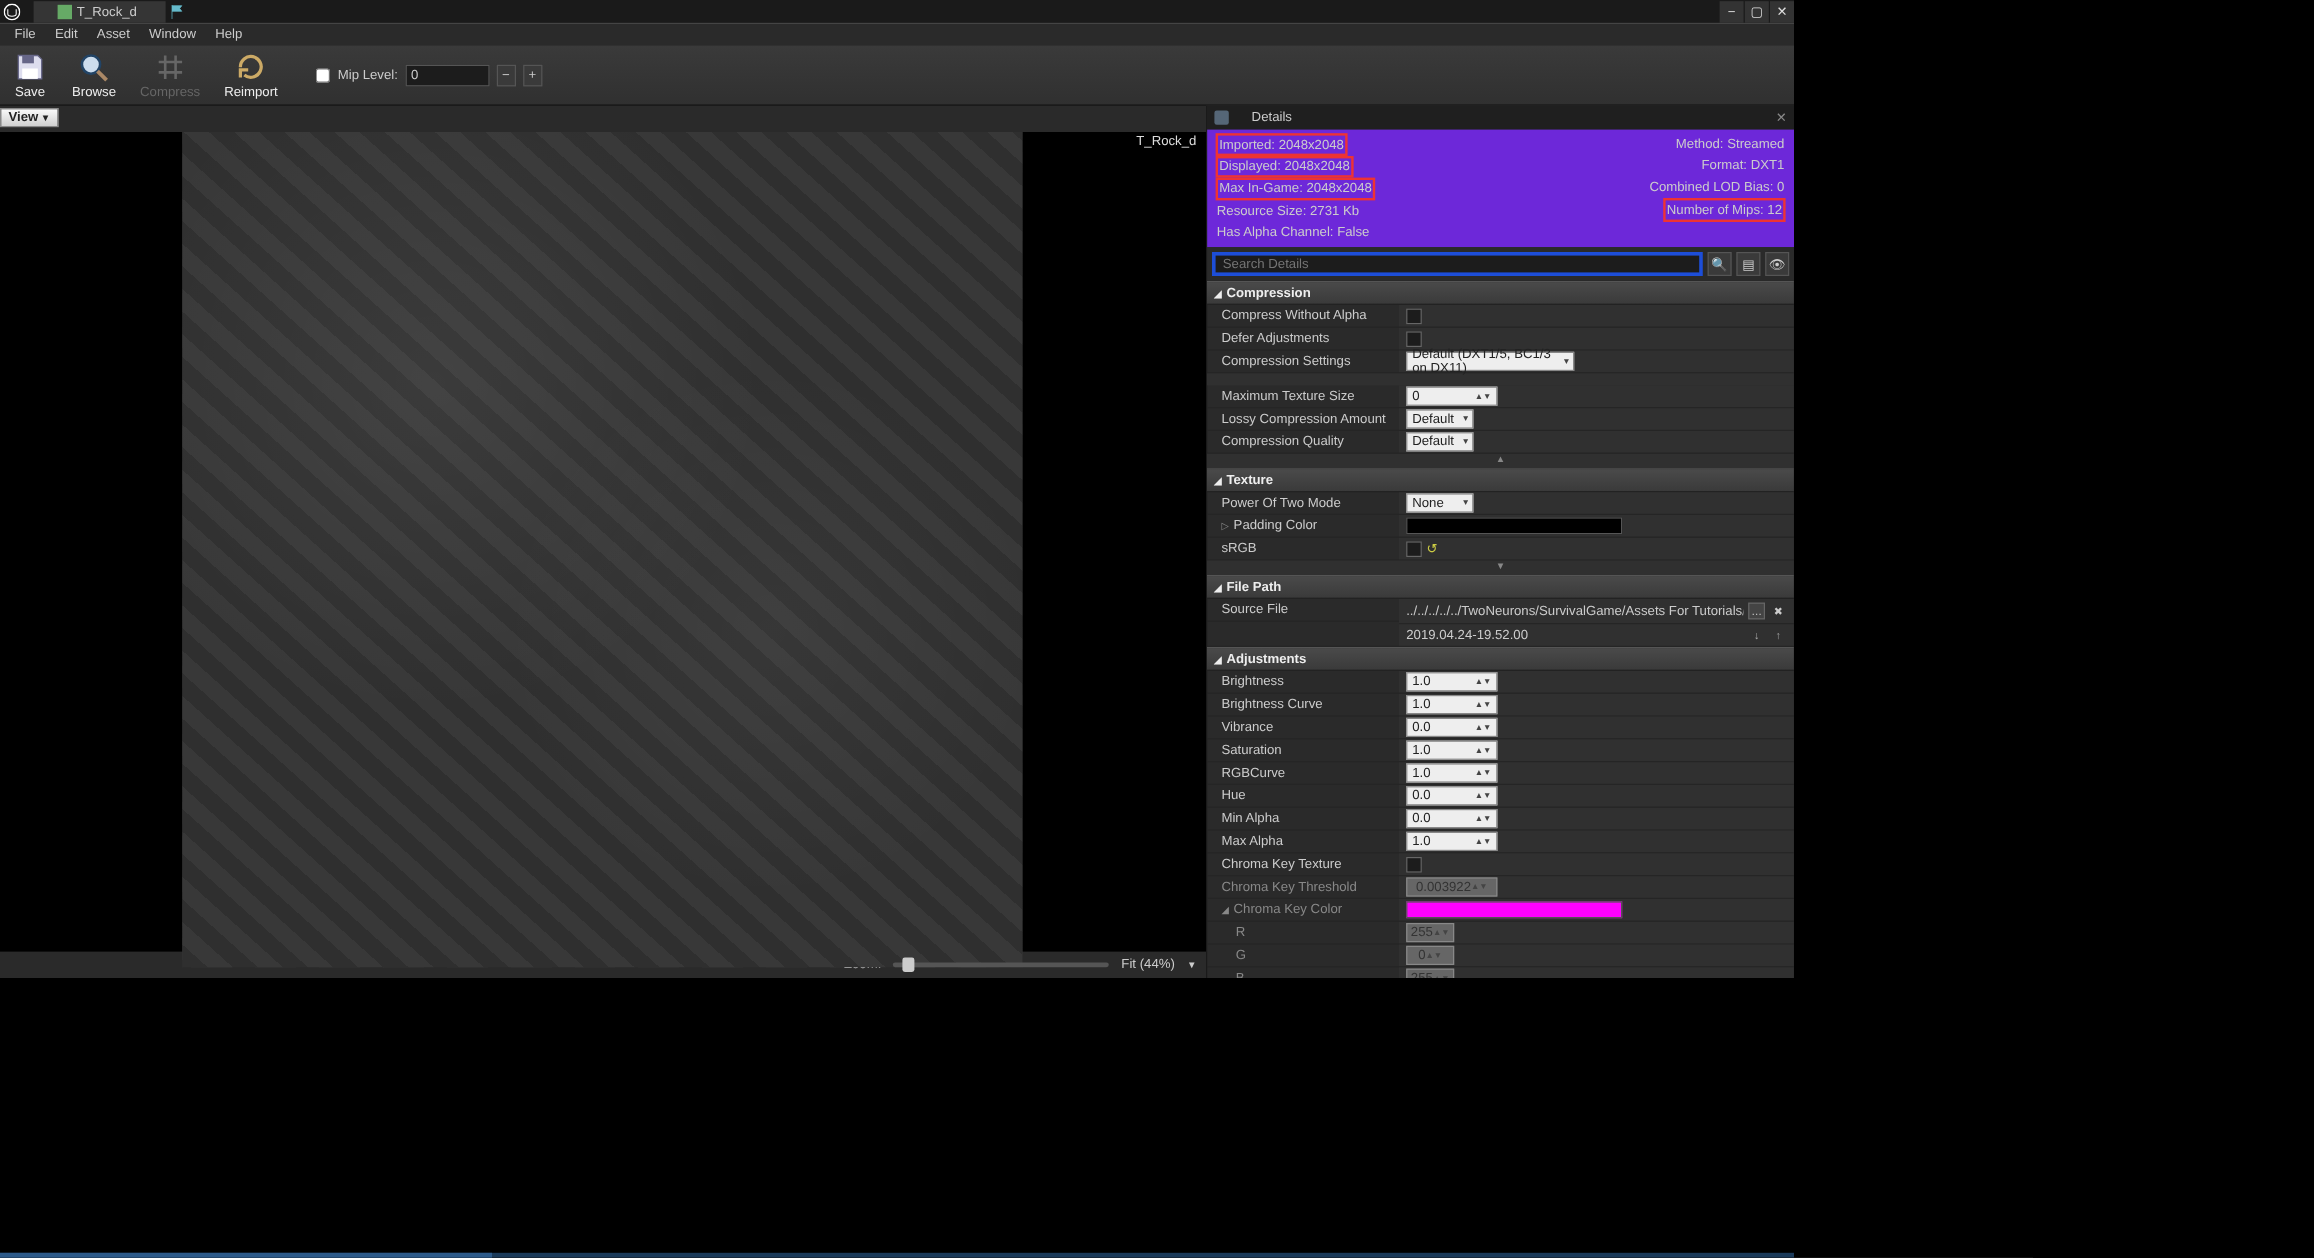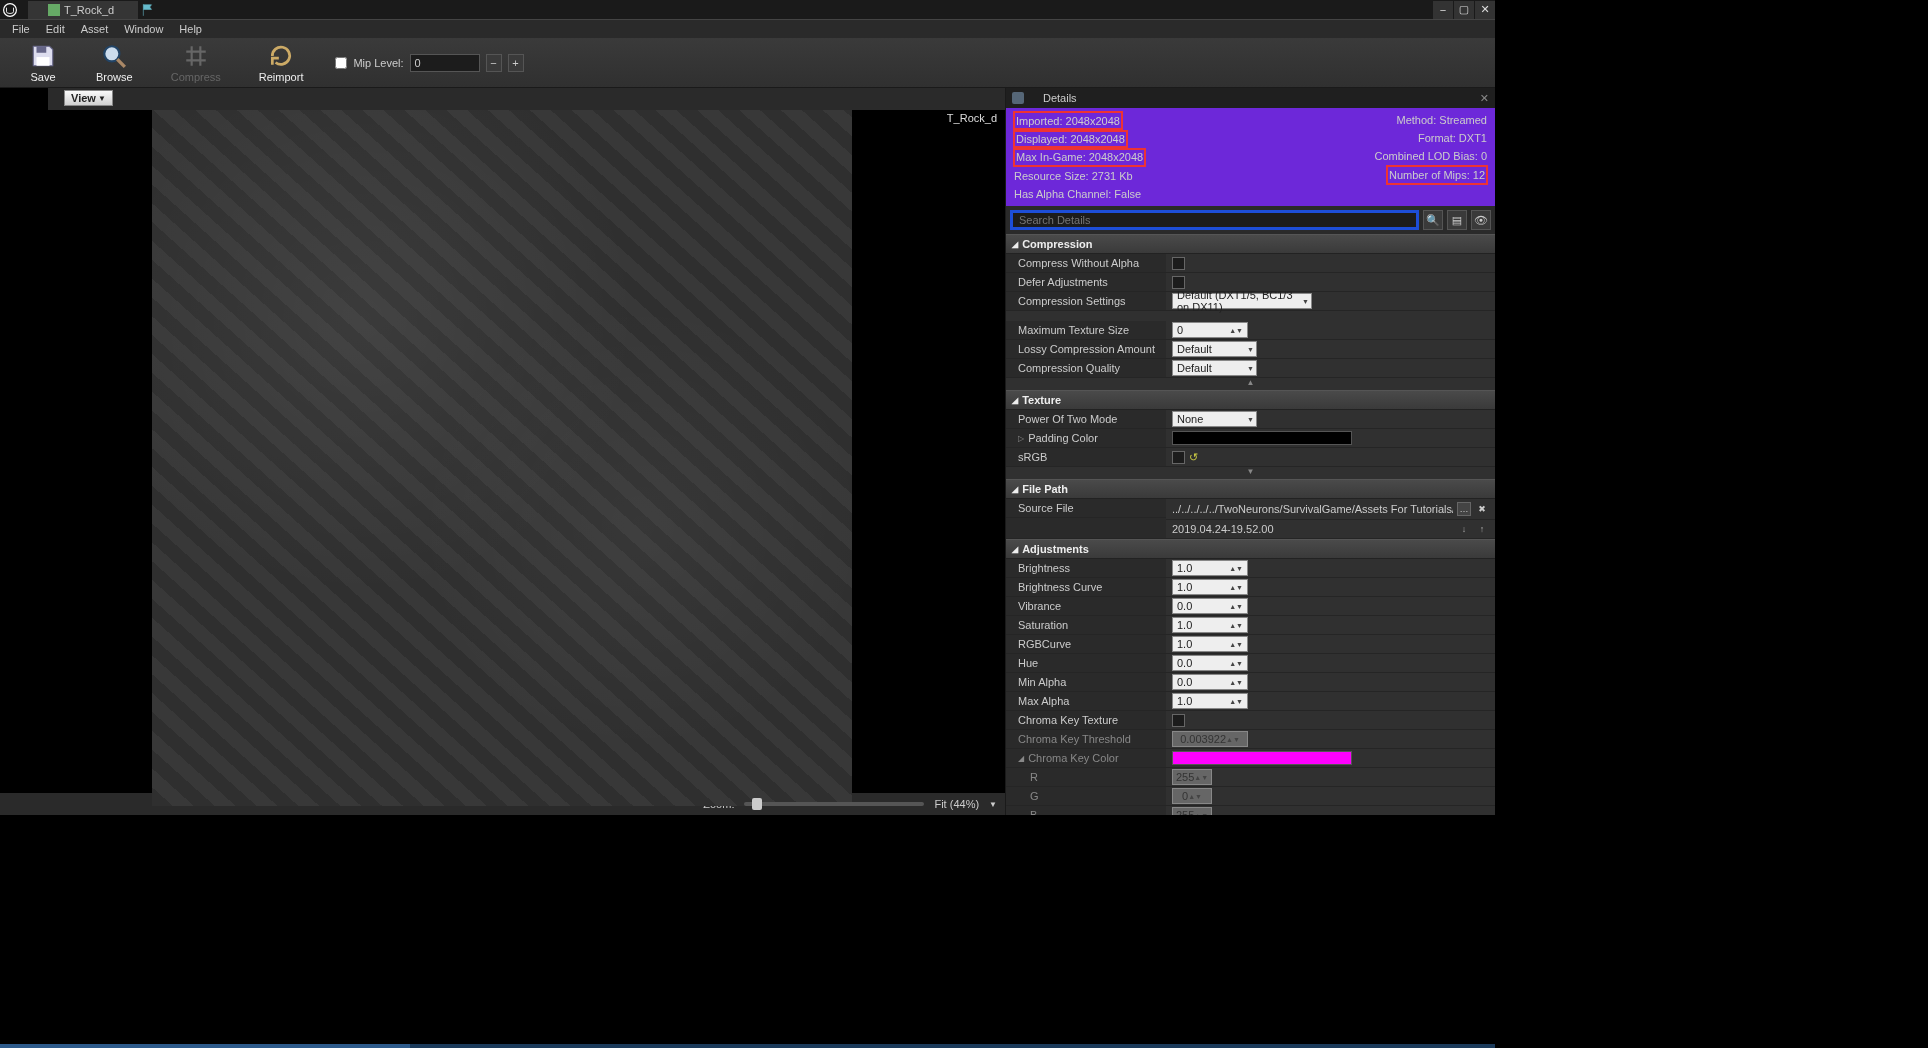--- a/index.html
+++ b/index.html
@@ -14,32 +14,32 @@
 .win-controls { margin-left: auto; display: flex; }
 .win-controls div { width: 20px; height: 18px; background: #333; color: #ddd; display: flex; align-items: center; justify-content: center; margin-left: 1px; cursor: pointer; }
 .flag-icon { width: 20px; height: 18px; margin-right: 4px; color: #7bb; display: flex; align-items: center; justify-content: center; }
 
 
 .menubar { height: 18px; background: #2a2a2a; display: flex; align-items: center; padding: 0 6px; gap: 4px; }
 .menubar span { padding: 2px 6px; color: #ccc; cursor: pointer; }
 
 
 .toolbar { height: 50px; background: linear-gradient(#3a3a3a, #303030); display: flex; align-items: center; padding: 2px 6px; gap: 12px; border-bottom: 1px solid #1a1a1a; }
-.tool-btn { display: flex; flex-direction: column; align-items: center; gap: 1px; color: #eee; cursor: pointer; padding: 0 4px; margin-left: 18px; }
+.tool-btn { display: flex; flex-direction: column; align-items: center; gap: 1px; color: #eee; cursor: pointer; padding: 0 4px; }
 .tool-btn.disabled { color: #666; }
 .tool-btn .ico { width: 30px; height: 28px; display: flex; align-items: center; justify-content: center; }
 .mip-group { display: flex; align-items: center; gap: 6px; margin-left: 16px; }
 .mip-group input[type=checkbox] { width: 12px; height: 12px; }
 .spin-input { background: #1c1c1c; border: 1px solid #555; color: #ccc; height: 18px; width: 70px; padding: 0 4px; display: flex; align-items: center; }
 .spin-btn { width: 16px; height: 18px; background: #3a3a3a; border: 1px solid #555; color: #ccc; display: flex; align-items: center; justify-content: center; cursor: pointer; }
 
 
 .main { display: flex; height: calc(100% - 88px); }
 .viewport { flex: 1; background: #000; position: relative; display: flex; flex-direction: column; }
-.view-strip { height: 22px; background: #2a2a2a; padding: 2px 16px; margin-left: 48px; }
+.view-strip { height: 22px; background: #2a2a2a; padding: 2px 0; }
 .view-btn { background: linear-gradient(#fafafa, #d0d0d0); border: 1px solid #888; color: #222; padding: 1px 6px; display: inline-flex; align-items: center; gap: 2px; cursor: pointer; font-weight: bold; }
 .canvas-area { flex: 1; position: relative; display: flex; }
 .texture-label { position: absolute; right: 8px; top: 2px; color: #ddd; }
 .texture-view { position: absolute; left: 152px; top: 0; width: 700px; height: 696px; background: #444;
   background-image:
     radial-gradient(circle at 30% 30%, rgba(255,255,255,0.06), transparent 40%),
     radial-gradient(circle at 70% 60%, rgba(255,255,255,0.04), transparent 35%),
     repeating-linear-gradient(42deg, #353535 0 14px, #3e3e3e 14px 28px),
     repeating-linear-gradient(-28deg, rgba(0,0,0,0.25) 0 9px, rgba(0,0,0,0) 9px 25px);
   filter: contrast(1.05) brightness(0.95);
@@ -63,21 +63,21 @@
 .props { flex: 1; overflow-y: auto; }
 .section-head { background: linear-gradient(#4a4a4a, #3a3a3a); padding: 3px 6px; color: #eee; font-weight: bold; border-top: 1px solid #555; border-bottom: 1px solid #222; display: flex; align-items: center; gap: 4px; }
 .section-head .tri { font-size: 8px; }
 .row-grid { display: grid; grid-template-columns: 160px 1fr; }
 .prop-label { padding: 2px 6px 2px 12px; color: #ccc; height: 19px; display: flex; align-items: center; border-bottom: 1px solid #252525; }
 .prop-label.indent { padding-left: 24px; color: #888; }
 .prop-val { padding: 2px 6px; height: 19px; display: flex; align-items: center; gap: 4px; border-bottom: 1px solid #252525; background: #303030; }
 .checkbox { width: 13px; height: 13px; background: #1c1c1c; border: 1px solid #666; }
 .dropdown { background: #eee; color: #222; border: 1px solid #888; height: 16px; padding: 0 14px 0 4px; font-size: 10px; display: flex; align-items: center; position: relative; width: 140px; }
 .dropdown::after { content: "▼"; position: absolute; right: 2px; font-size: 7px; color: #444; }
-.dropdown.narrow { width: 85px; }
+.dropdown.narrow { width: 56px; }
 .num-field { background: #eee; color: #222; border: 1px solid #888; height: 16px; width: 76px; padding: 0 4px; font-size: 10px; display: flex; align-items: center; justify-content: space-between; }
 .num-field.disabled { background: #666; color: #333; justify-content: center; }
 .num-field .spin { font-size: 7px; color: #444; }
 .num-field.sm { width: 40px; }
 .arrow-center { height: 12px; display:flex; justify-content:center; background:#303030; grid-column:1/3; }
 .color-swatch { width: 180px; height: 14px; background: #000; border: 1px solid #555; }
 .color-swatch.magenta { background: #f0f; }
 .reset-ico { color: #cc4; font-size: 11px; }
 .tiny-btn { width: 14px; height: 14px; background: #444; border: 1px solid #666; display: flex; align-items: center; justify-content: center; font-size: 9px; cursor: pointer; }
 

